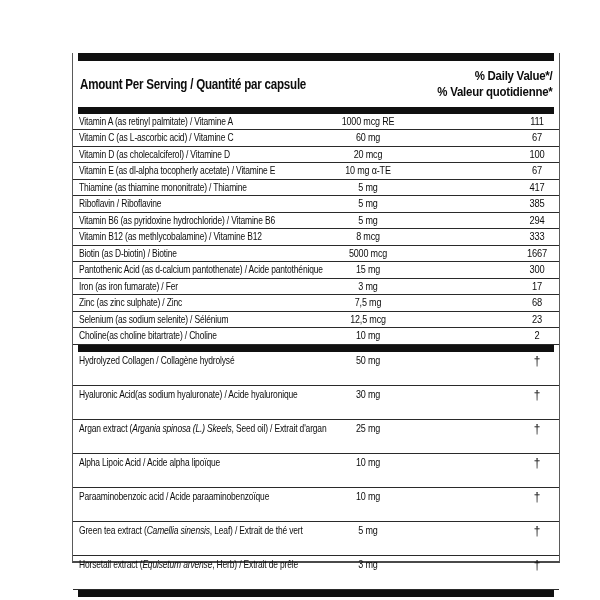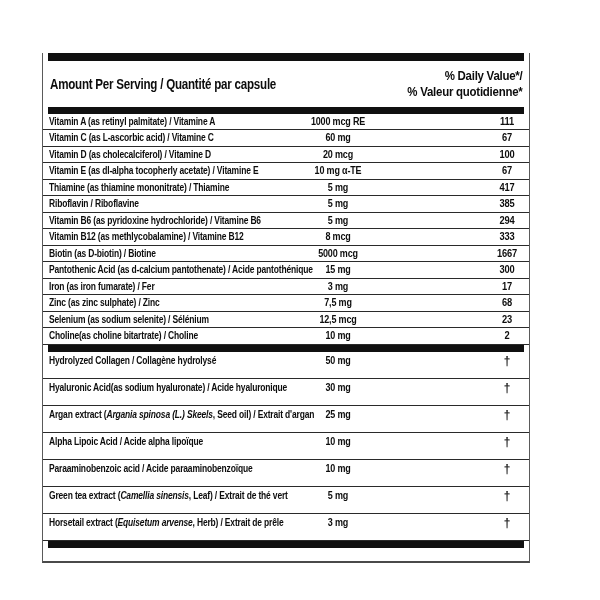--- a/index.html
+++ b/index.html
@@ -1,21 +1,21 @@
 <!DOCTYPE html>
 <html><head>
 <meta charset="utf-8">
 <style>
   html,body{margin:0;padding:0;}
   body{
     width:600px;height:600px;background:#ffffff;position:relative;
     font-family:"Liberation Sans", sans-serif;color:#0d0d0d;overflow:hidden;
   }
   .panel{
-    position:absolute;left:42px;top:53px;width:488px;height:510px;
+    position:absolute;left:72px;top:53px;width:488px;height:510px;
     box-sizing:border-box;
     border-left:1.5px solid #5a5a5a;border-right:1.5px solid #5a5a5a;
     border-bottom:2px solid #4a4a4a;background:#fff;
   }
   .bar{height:8px;background:#101010;margin:0 5px;}
   .bar.thin{height:7px;}
   .hdr{
     display:flex;justify-content:space-between;align-items:center;
     height:46px;padding:0 7px;box-sizing:border-box;
   }
@@ -25,24 +25,24 @@
   }
   .hdr-right{
     font-weight:bold;font-size:13.5px;text-align:right;line-height:1.18;
     letter-spacing:-0.3px;white-space:nowrap;
     display:inline-block;transform:scaleX(0.85);transform-origin:100% 50%;
   }
   .rows{width:100%;}
   .row{
     position:relative;box-sizing:border-box;
     border-bottom:1.2px solid #2a2a2a;
-    font-size:10.6px;font-weight:bold;letter-spacing:-0.2px;
+    font-size:10.6px;font-weight:normal;letter-spacing:-0.2px;
   }
   .rows1 .row{height:16.47px;}
-  .rows2 .row{height:27px;}
+  .rows2 .row{height:34px;}
   .row .nm{
     position:absolute;left:6px;top:0;white-space:nowrap;
     transform:scaleX(0.8);transform-origin:0 50%;
   }
   .rows1 .nm,.rows1 .amt{line-height:15.3px;}
   .rows2 .nm,.rows2 .amt{line-height:17.1px;}
   .row .amt{
     position:absolute;left:170px;top:0;width:250px;text-align:center;
     white-space:nowrap;transform:scaleX(0.85);transform-origin:50% 50%;
   }

